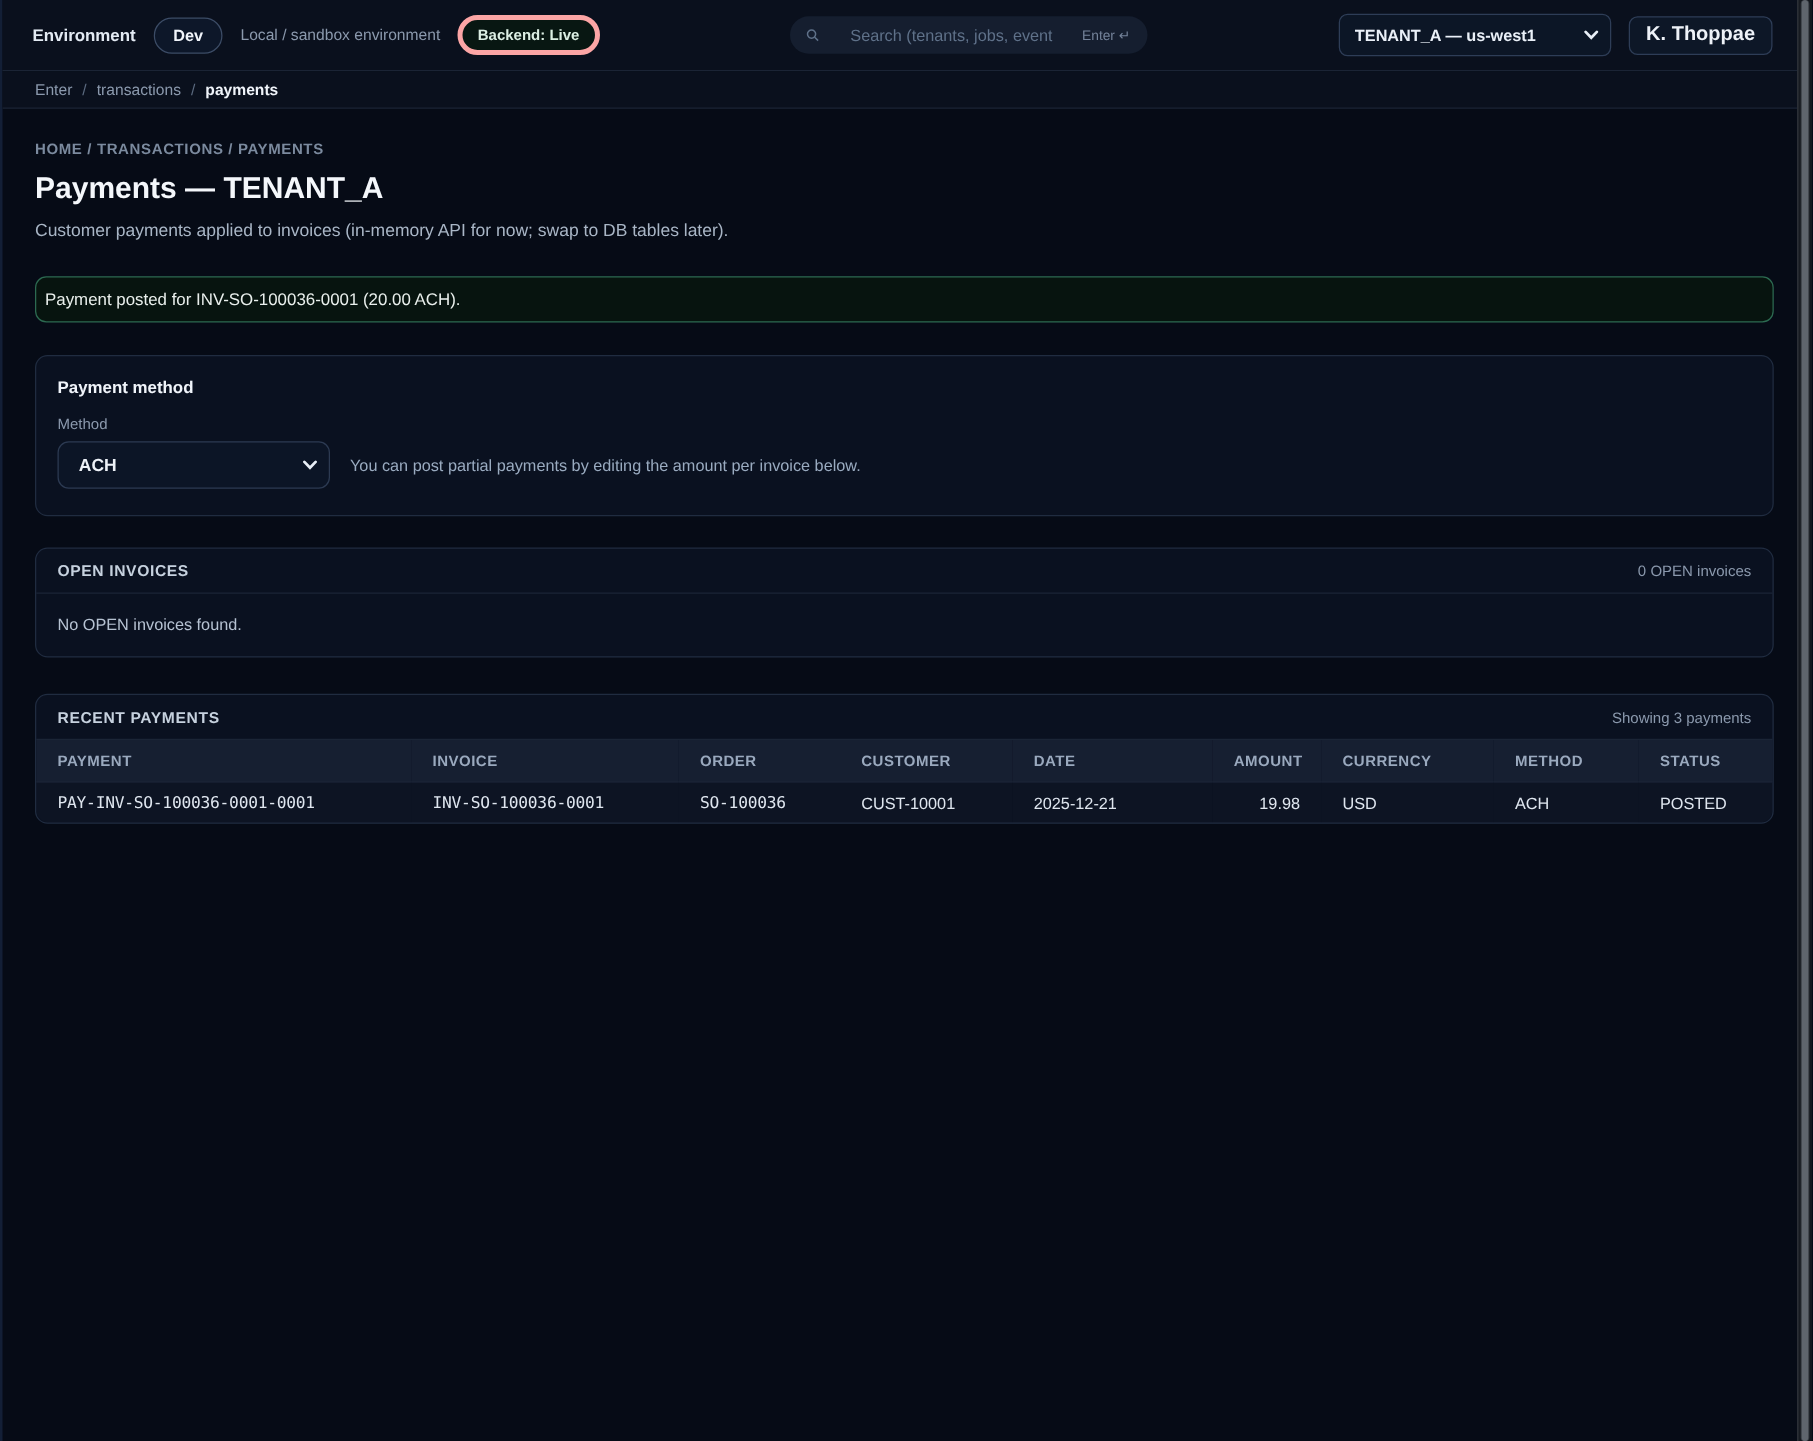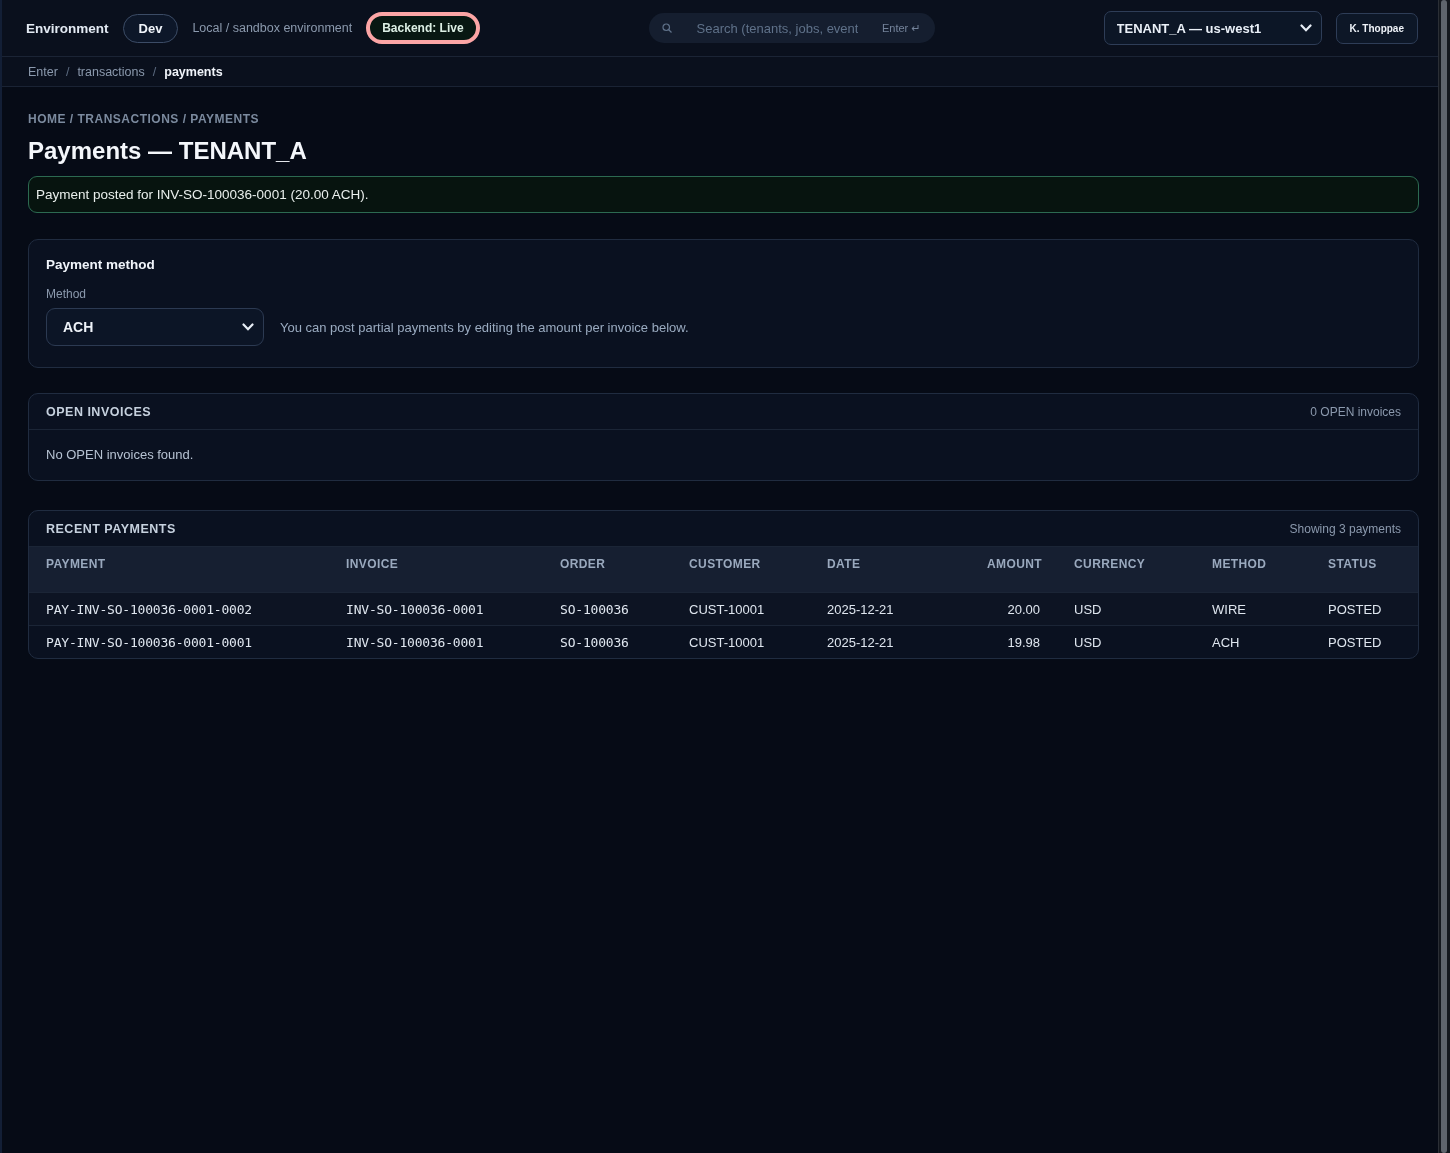--- a/index.html
+++ b/index.html
@@ -82,21 +82,21 @@
     pointer-events:none; color:#e8eef6;
     display:flex; align-items:center;
   }
   .user-button {
     height:31px;
     background:#0d1727;
     border:1px solid #2e3d57;
     border-radius:7px;
     color:#eef2f8;
     font-family:"Liberation Sans", sans-serif;
-    font-size:10px; font-weight:600;
+    font-size:16px; font-weight:600;
     padding:0 13px; cursor:pointer;
   }
 
   
   .crumbbar {
     height:30px;
     background:#0a101d;
     border-bottom:1px solid #1a2334;
     display:flex; align-items:center;
     padding:0 26px;
@@ -170,21 +170,21 @@
   .section-empty { padding:17px 17px 18px; font-size:13px; color:#b6c2d2; }
 
   
   table.payments { width:100%; border-collapse:collapse; table-layout:fixed; }
   table.payments thead th {
     background:#161f31;
     text-align:left;
     font-size:12px; font-weight:700;
     letter-spacing:0.4px;
     color:#9aa9be;
-    padding:10px 17px 21px;
+    padding:10px 17px 9px;
   }
   table.payments th.num, table.payments td.num { text-align:right; }
   table.payments tbody td {
     padding:9px 17px 8px;
     font-size:13px; color:#dfe6ef;
     border-top:1px solid #1b2536;
     white-space:nowrap; overflow:hidden;
   }
   table.payments tbody tr:nth-child(odd) { background:rgba(255,255,255,0.015); }
   td.mono {
@@ -251,20 +251,21 @@
     <span class="crumb-sep">/</span>
     <span class="crumb-link">transactions</span>
     <span class="crumb-sep">/</span>
     <span class="crumb-current">payments</span>
   </nav>
 
   <main class="main">
 
     <div class="eyebrow">HOME / TRANSACTIONS / PAYMENTS</div>
     <h1 class="page-title">Payments — TENANT_A</h1>
+    <p class="page-subtitle">Customer payments applied to invoices (in-memory API for now; swap to DB tables later).</p>
 
     <div class="alert-success">Payment posted for INV-SO-100036-0001 (20.00 ACH).</div>
 
     <section class="card pm-card">
       <div class="pm-title">Payment method</div>
       <div class="pm-label">Method</div>
       <div class="pm-row">
         <span class="method-select-wrap">
           <select class="method-select">
             <option selected="">ACH</option>
@@ -312,31 +313,20 @@
             <th>CUSTOMER</th>
             <th>DATE</th>
             <th class="num">AMOUNT</th>
             <th>CURRENCY</th>
             <th>METHOD</th>
             <th>STATUS</th>
           </tr>
         </thead>
         <tbody>
           <tr>
-            <td class="mono">PAY-INV-SO-100036-0001-0002</td>
-            <td class="mono">INV-SO-100036-0001</td>
-            <td class="mono">SO-100036</td>
-            <td>CUST-10001</td>
-            <td>2025-12-21</td>
-            <td class="num">20.00</td>
-            <td>USD</td>
-            <td>WIRE</td>
-            <td>POSTED</td>
-          </tr>
-          <tr>
             <td class="mono">PAY-INV-SO-100036-0001-0001</td>
             <td class="mono">INV-SO-100036-0001</td>
             <td class="mono">SO-100036</td>
             <td>CUST-10001</td>
             <td>2025-12-21</td>
             <td class="num">19.98</td>
             <td>USD</td>
             <td>ACH</td>
             <td>POSTED</td>
           </tr>

